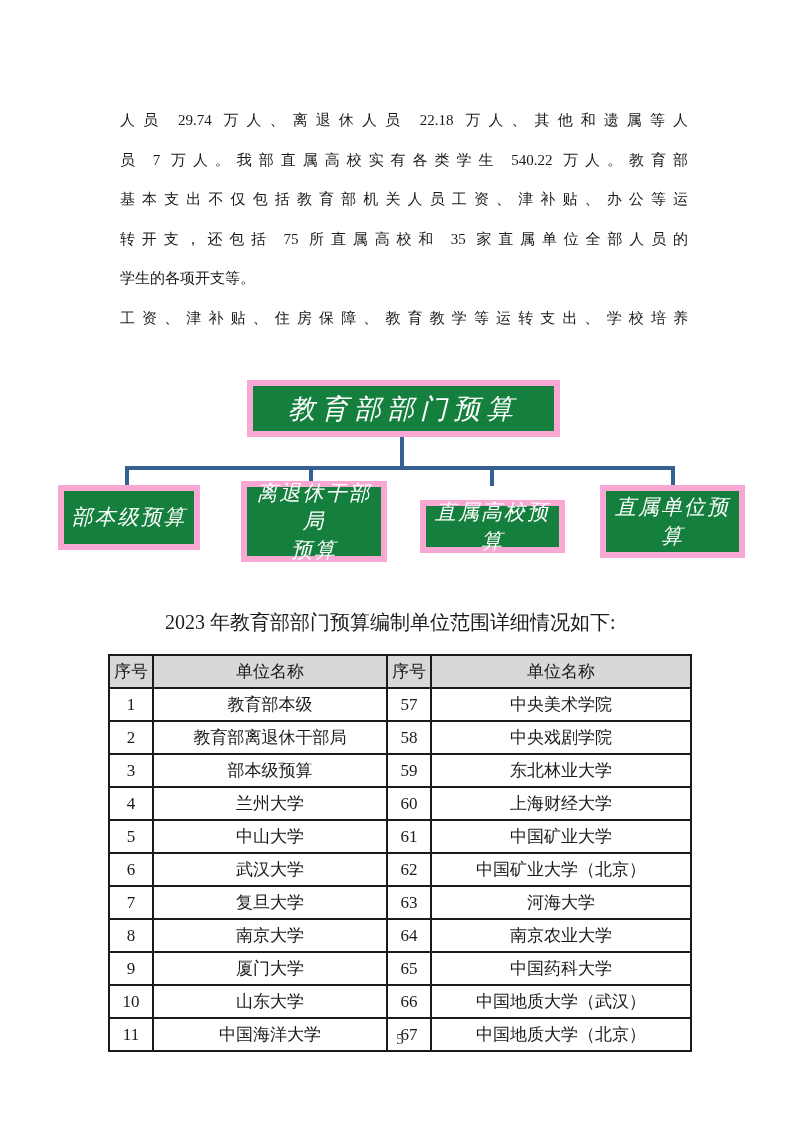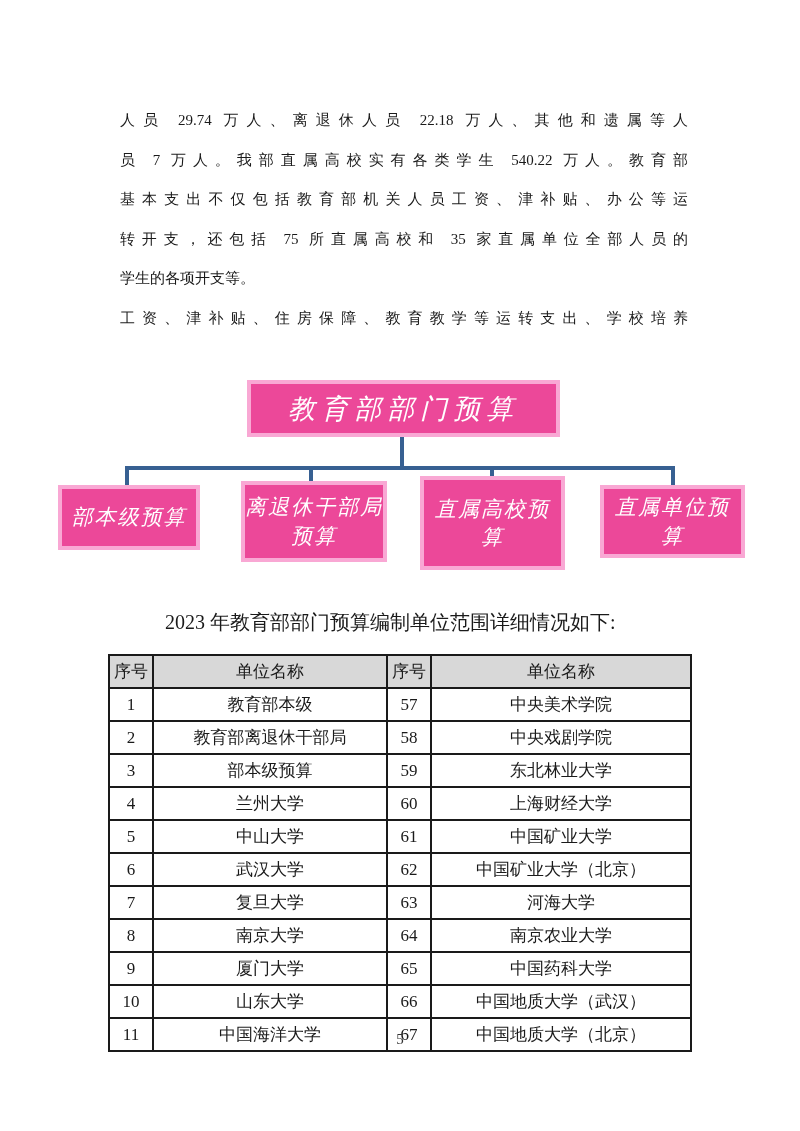--- a/index.html
+++ b/index.html
@@ -38,22 +38,22 @@
   
   .org-chart {
     position: absolute;
     left: 0;
     top: 380px;
     width: 800px;
     height: 195px;
   }
   .chart-box {
     position: absolute;
-    background: #ec4899;
-    border: 4px solid #f9a8d4;
+    background: #15803d;
+    border: 6px solid #f9a8d4;
     box-sizing: border-box;
     color: #ffffff;
     display: flex;
     align-items: center;
     justify-content: center;
     text-align: center;
     font-style: italic;
     font-family: "DejaVu Serif", serif;
   }
   .root-box {
@@ -62,21 +62,21 @@
     letter-spacing: 6px;
   }
   .child-box {
     font-size: 21px;
     letter-spacing: 2px;
     line-height: 1.35;
   }
   .child-box span { white-space: pre-line; }
   .cb1 { left: 58px;  top: 105px; width: 142px; height: 65px; }
   .cb2 { left: 241px; top: 101px; width: 146px; height: 81px; }
-  .cb3 { left: 420px; top: 96px; width: 145px; height: 94px; align-items: center; }
+  .cb3 { left: 420px; top: 120px; width: 145px; height: 53px; align-items: center; }
   .cb4 { left: 600px; top: 105px; width: 145px; height: 73px; }
   .conn {
     position: absolute;
     background: #376092;
   }
   .conn-root-v { left: 400px; top: 57px; width: 4px; height: 33px; }
   .conn-h      { left: 125px; top: 86px; width: 550px; height: 4px; }
   .stub        { top: 88px; width: 4px; height: 18px; }
   .stub-1 { left: 125px; }
   .stub-2 { left: 309px; }

